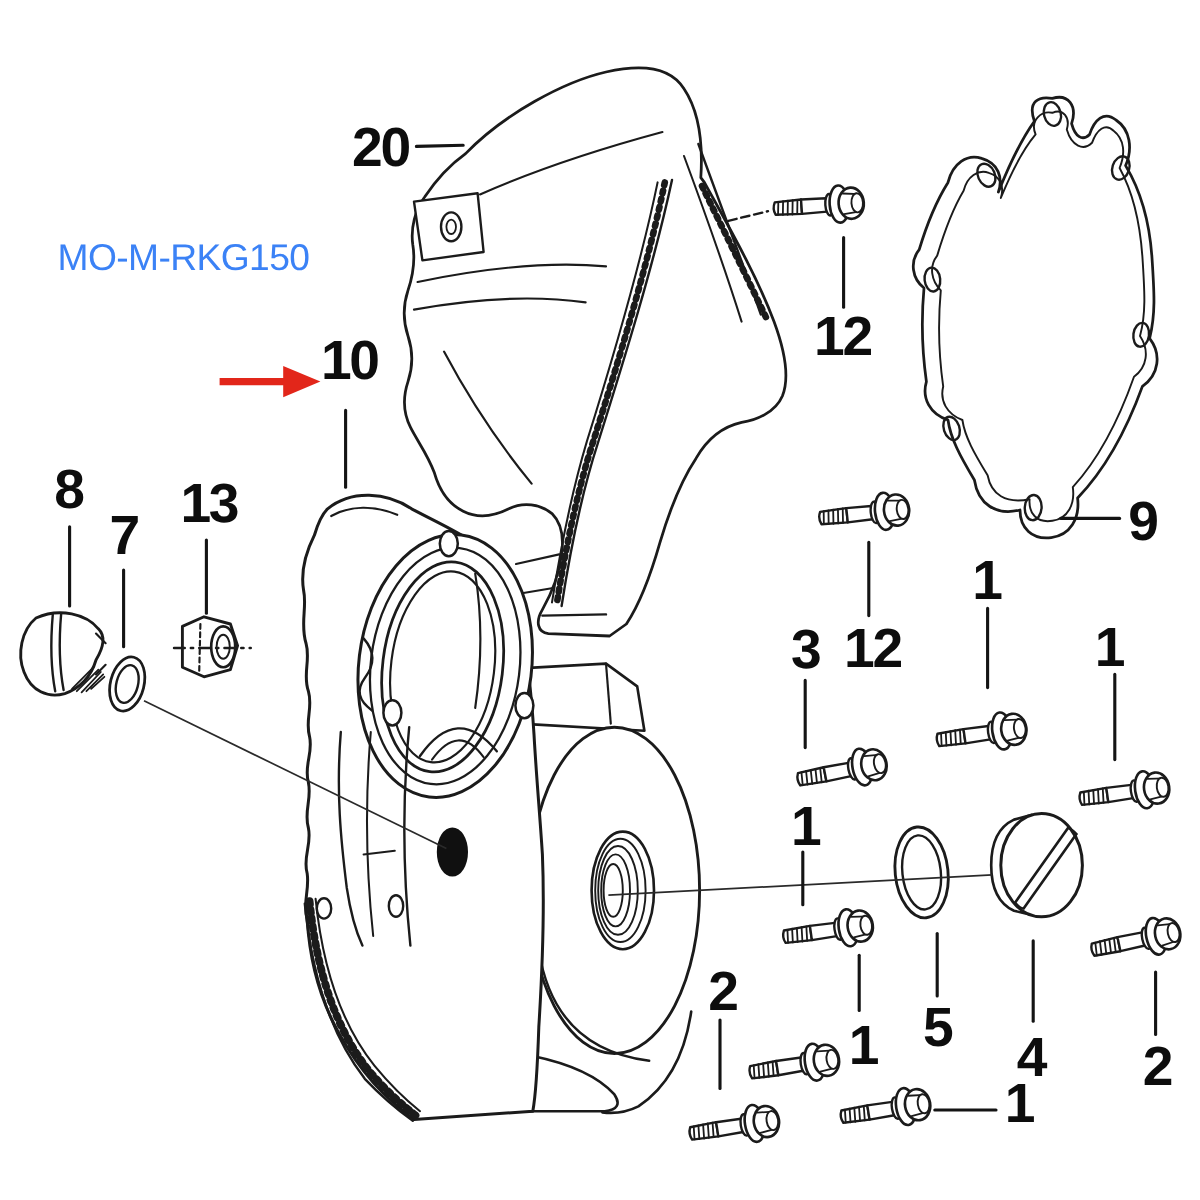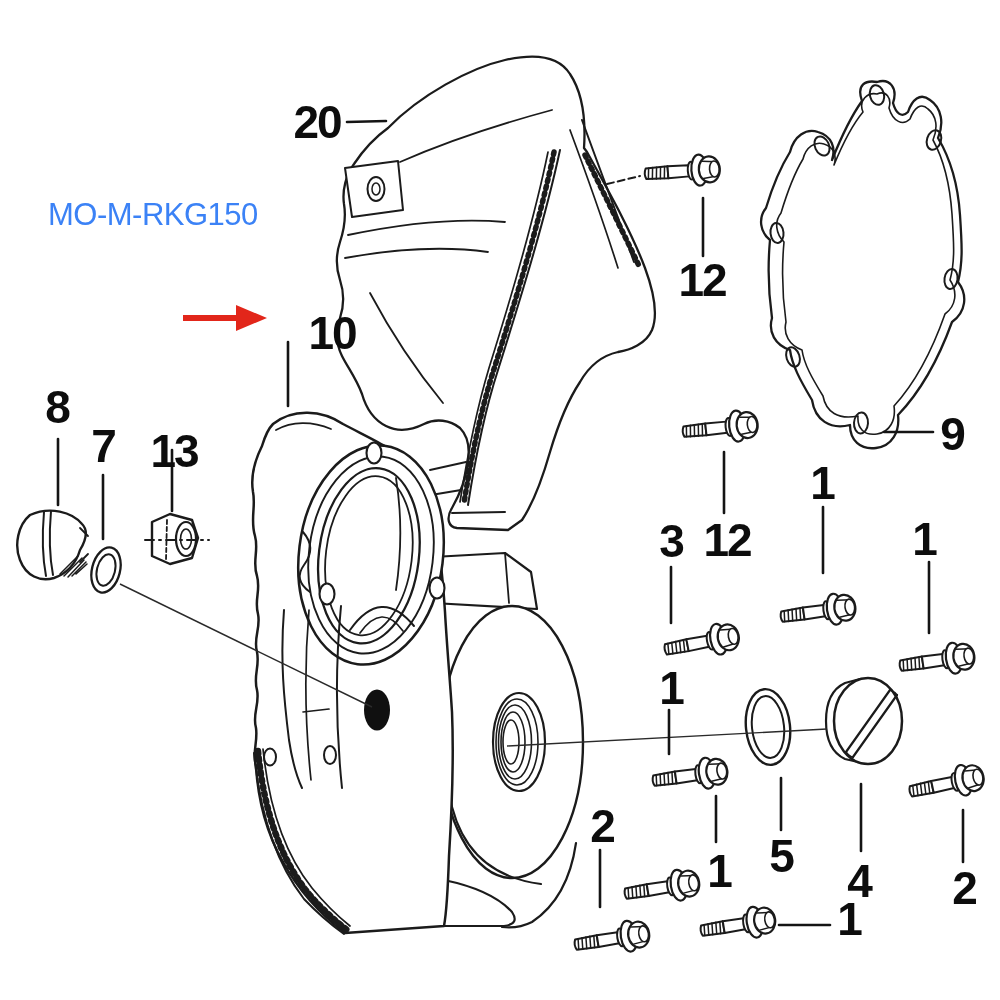--- a/index.html
+++ b/index.html
@@ -213,24 +213,24 @@
     </g>
 
     <polygon points="183,315 236,315 236,305 267,318 236,331 236,321 183,321" fill="#e2261a"></polygon>
   </svg>
 
   <div class="part-code">MO-M-RKG150</div>
 
   <div class="callout" style="left:317px;top:122px;">20</div>
   <div class="callout" style="left:702px;top:280px;">12</div>
   <div class="callout" style="left:952px;top:434px;">9</div>
-  <div class="callout" style="left:291px;top:333px;margin-left:41px;">10</div>
+  <div class="callout" style="left:291px;top:300px;">10</div>
   <div class="callout" style="left:57px;top:407px;">8</div>
   <div class="callout" style="left:103px;top:446px;">7</div>
-  <div class="callout" style="left:174px;top:419px;margin-top:32px;">13</div>
+  <div class="callout" style="left:174px;top:419px;">13</div>
   <div class="callout" style="left:671px;top:541px;">3</div>
   <div class="callout" style="left:727px;top:540px;">12</div>
   <div class="callout" style="left:822px;top:483px;">1</div>
   <div class="callout" style="left:924px;top:539px;">1</div>
   <div class="callout" style="left:671px;top:688px;">1</div>
   <div class="callout" style="left:602px;top:826px;">2</div>
   <div class="callout" style="left:719px;top:871px;">1</div>
   <div class="callout" style="left:781px;top:856px;">5</div>
   <div class="callout" style="left:859px;top:881px;">4</div>
   <div class="callout" style="left:849px;top:919px;">1</div>

